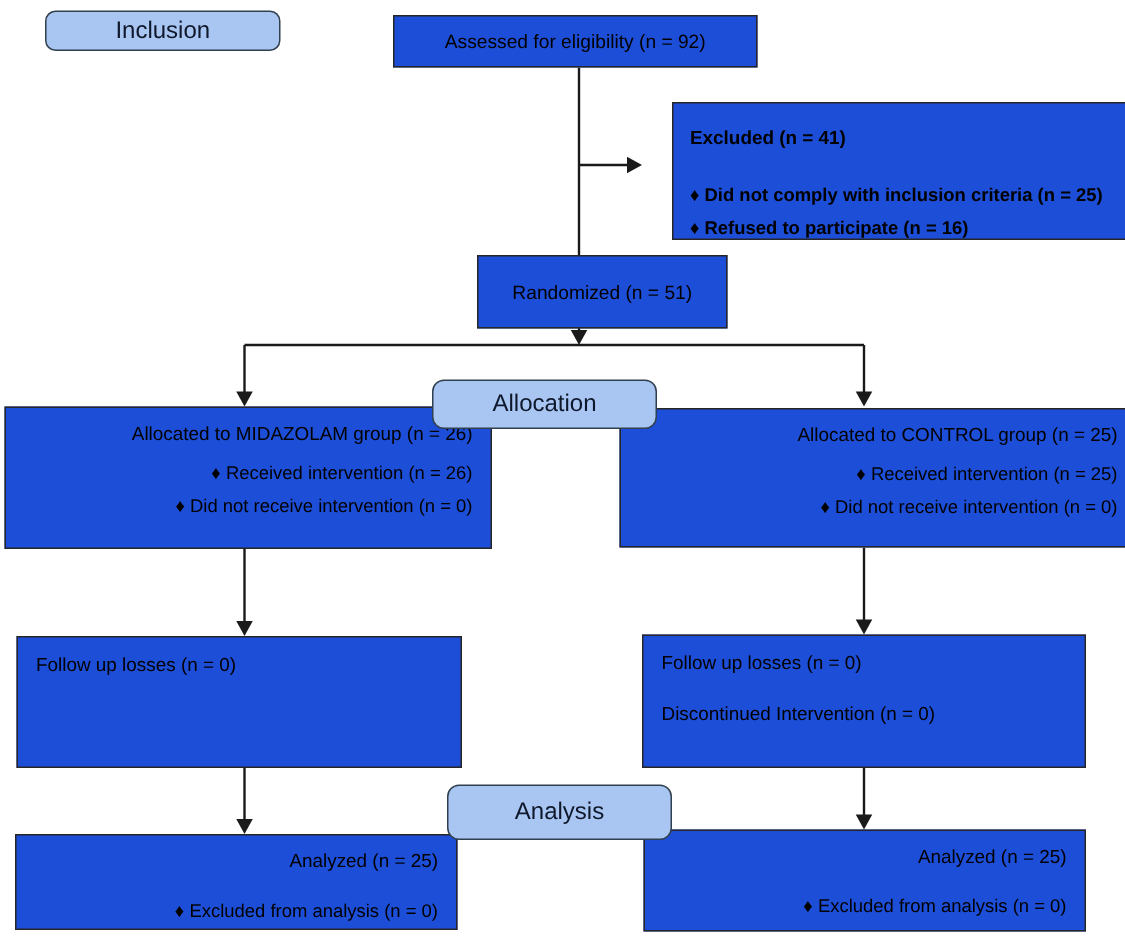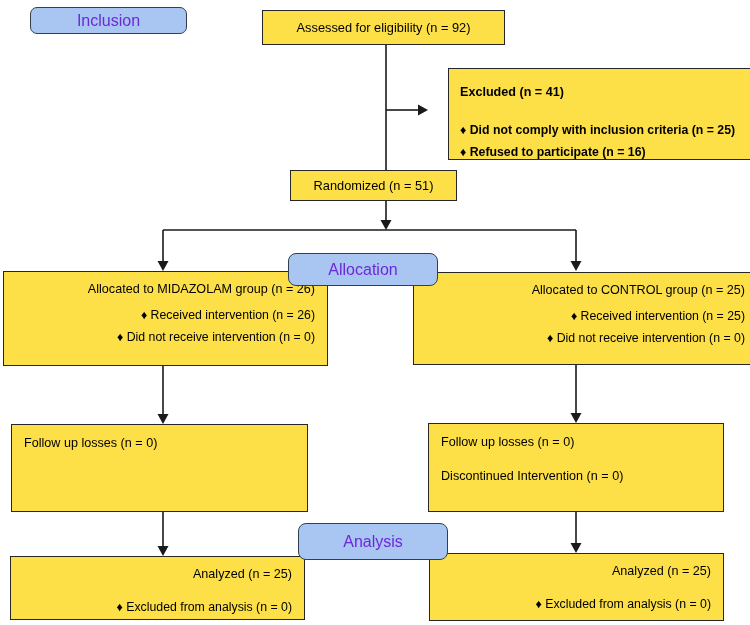--- a/index.html
+++ b/index.html
@@ -1,33 +1,33 @@
 <!DOCTYPE html>
 <html><head>
 <meta charset="utf-8">
 <style>
   html,body{margin:0;padding:0;background:#fff;}
   .canvas{position:relative;width:750px;height:625px;background:#ffffff;
           font-family:"Liberation Sans",sans-serif;color:#000;overflow:hidden;}
   .connectors{position:absolute;left:0;top:0;z-index:1;}
-  .box{position:absolute;background:#fde047;border:1.5px solid #262626;box-sizing:border-box;z-index:2;}
+  .box{position:absolute;background:#1d4ed8;border:1.5px solid #262626;box-sizing:border-box;z-index:2;}
   .center{display:flex;align-items:center;justify-content:center;font-size:12.8px;text-align:center;}
   .padded{padding:10px 12px;text-align:right;}
   .btitle{font-size:12.6px;white-space:nowrap;}
   .bullets{margin-top:8px;}
   .bullet{font-size:12.3px;line-height:22px;white-space:nowrap;}
   .fu-line1{font-size:12.6px;white-space:nowrap;}
   .fu-line2{margin-top:18px;line-height:19px;font-size:12.6px;}
   .stage{position:absolute;z-index:3;background:#a9c6f3;border:1.6px solid #31404f;border-radius:8px;
-         display:flex;align-items:center;justify-content:center;font-size:16px;color:#6d28d9;}
+         display:flex;align-items:center;justify-content:center;font-size:16px;color:#0f172a;}
   
   .assessed{left:262px;top:10px;width:243px;height:35px;}
   .excluded{left:448px;top:68px;width:320px;height:92px;padding:16px 11px;font-weight:bold;}
   .excluded .bullets{margin-top:20px;}
-  .randomized{left:290px;top:170px;width:167px;height:31px;}
+  .randomized{left:318px;top:170px;width:167px;height:49px;}
   .alloc-l{left:3px;top:271px;width:325px;height:95px;}
   .alloc-r{left:413px;top:272px;width:345px;height:93px;}
   .fu-l{left:11px;top:424px;width:297px;height:88px;padding:11px 12px;}
   .fu-r{left:428px;top:423px;width:296px;height:89px;padding:11px 12px;}
   .an-l{left:10px;top:556px;width:295px;height:64px;}
   .an-r{left:429px;top:553px;width:295px;height:68px;}
   .an-l .bullets,.an-r .bullets{margin-top:15px;}
   
   .st-inclusion{left:30px;top:7px;width:155px;height:25px;border-radius:7px;}
   .st-allocation{left:288px;top:253px;width:148px;height:31px;}

